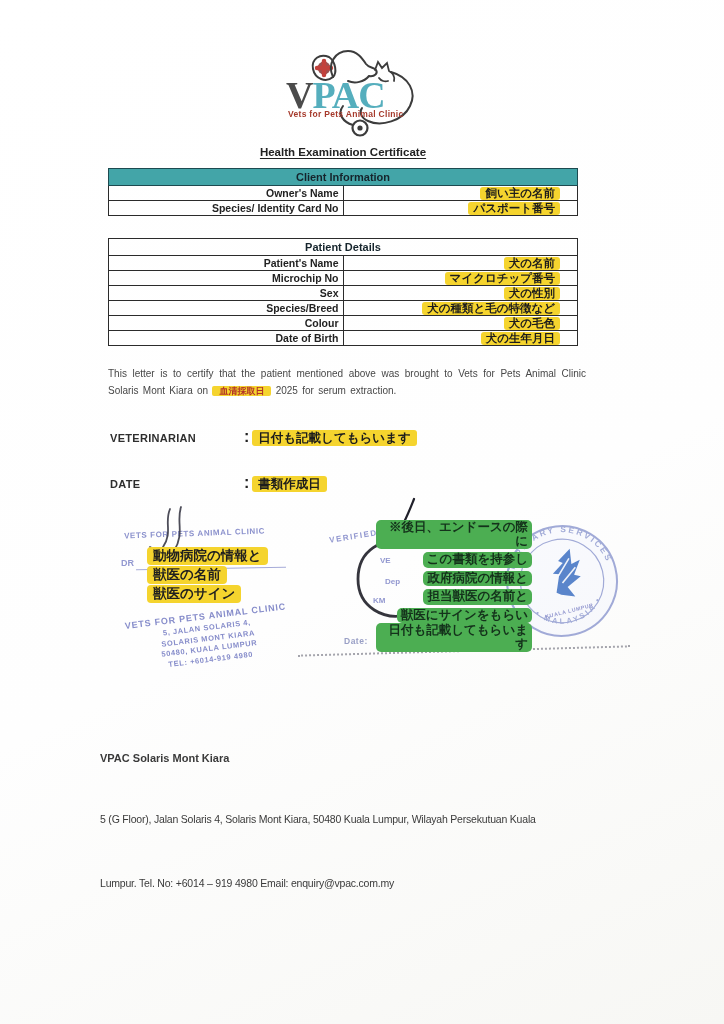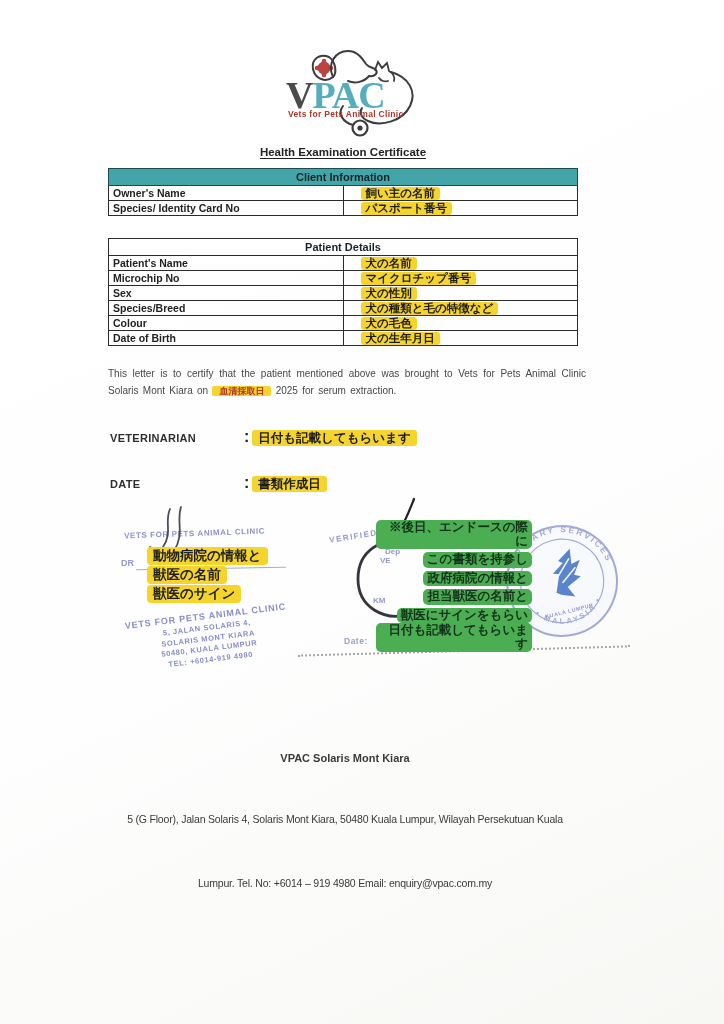--- a/index.html
+++ b/index.html
@@ -17,21 +17,21 @@
     color:#a63a2c;letter-spacing:.3px;white-space:nowrap;}
   
   .doc-title{position:absolute;left:108px;top:146px;width:470px;text-align:center;
     font-size:11.5px;font-weight:700;color:#222;
     text-decoration:underline;text-underline-offset:2px;}
   
   table.doc-table{position:absolute;left:108px;border-collapse:collapse;width:470px;
     table-layout:fixed;}
   table.client{top:168px;} table.patient{top:238px;}
   .doc-table th,.doc-table td{border:1px solid #2b2b2b;padding:0 4px;height:14px;
-    font-size:10.5px;text-align:left;vertical-align:middle;}
+    font-size:10.5px;text-align:right;vertical-align:middle;}
   .doc-table th{text-align:center;font-size:11px;color:#15242c;padding:1px 4px;}
   th.teal{background:#43a5a8;border-color:#1d4a50;}
   td.lbl{width:233px;font-weight:700;color:#222;}
   td.val{width:221px;padding:0 17px;}
   .hl{background:#f5d42e;color:#1c1c1c;font-weight:600;font-size:11.5px;
     padding:0 5px;border-radius:3px;display:inline-block;line-height:13px;}
   .hl-jp{font-size:11.5px;}
   
   .certify{position:absolute;left:108px;top:366px;width:478px;font-size:10px;
     line-height:16.5px;color:#474747;text-align:justify;word-spacing:1.5px;}
@@ -52,21 +52,21 @@
   .dr-line{position:absolute;left:136px;top:568px;width:150px;border-bottom:1.5px solid #8087c8;
     opacity:.7;transform:rotate(-1deg);}
   .addr-stamp{left:118px;top:610px;width:180px;text-align:center;
     transform:rotate(-7deg);font-weight:700;opacity:.95;}
   .addr-stamp .a1{font-size:9px;letter-spacing:.8px;line-height:13px;}
   .addr-stamp .a2{font-size:7.5px;letter-spacing:.6px;line-height:10.5px;}
   .verified{left:329px;top:532px;font-size:8px;font-weight:700;letter-spacing:1.5px;
     transform:rotate(-9deg);opacity:.85;}
   .frag{font-size:8px;font-weight:700;opacity:.85;}
   .frag.ve{left:380px;top:556px;}
-  .frag.dep{left:385px;top:547px;}
+  .frag.dep{left:385px;top:577px;}
   .frag.km{left:373px;top:596px;}
   
   .note-left{position:absolute;left:147px;top:546px;z-index:5;}
   .note-left .nline{display:block;margin-bottom:0;}
   .note-left .nline span{display:inline-block;background:#f5d42e;color:#1f1f1f;
     font-weight:700;font-size:13.5px;line-height:16px;padding:1px 6px;border-radius:4px;}
   .note-right{position:absolute;left:376px;top:520px;width:156px;text-align:right;z-index:5;}
   .note-right .gline{display:inline-block;background:#4cae52;color:#14321b;
     font-weight:700;font-size:12.5px;line-height:13.5px;padding:1px 4px;
     border-radius:5px;margin-bottom:0;}
@@ -78,21 +78,21 @@
   .sig2{position:absolute;left:350px;top:534px;z-index:3;}
   .penstroke{position:absolute;left:398px;top:496px;z-index:3;}
   
   .date-label{position:absolute;left:344px;top:636px;font-size:8.5px;font-weight:700;
     color:#9aa0c6;letter-spacing:.5px;}
   .date-dots{position:absolute;left:298px;top:650px;width:332px;
     border-bottom:2px dotted #8f8f99;transform:rotate(-1.6deg);opacity:.8;}
   .date-stamp{position:absolute;left:388px;top:628px;font-size:12.5px;font-weight:700;
     color:#43434d;letter-spacing:1.5px;transform:rotate(-1.5deg);white-space:nowrap;}
   
-  .footer{position:absolute;left:100px;top:752px;width:490px;text-align:center;color:#3a3a3a;}
+  .footer{position:absolute;left:100px;top:752px;width:490px;color:#3a3a3a;}
   .footer .ftitle{font-size:11px;font-weight:700;margin-bottom:13px;}
   .footer .faddr{font-size:10.5px;font-weight:400;line-height:17px;letter-spacing:-.2px;
     white-space:nowrap;margin-top:47px;}
 </style>
 </head>
 <body>
 
 <div class="page">
 
   <svg class="logo-art" viewBox="0 0 140 96" fill="none">

